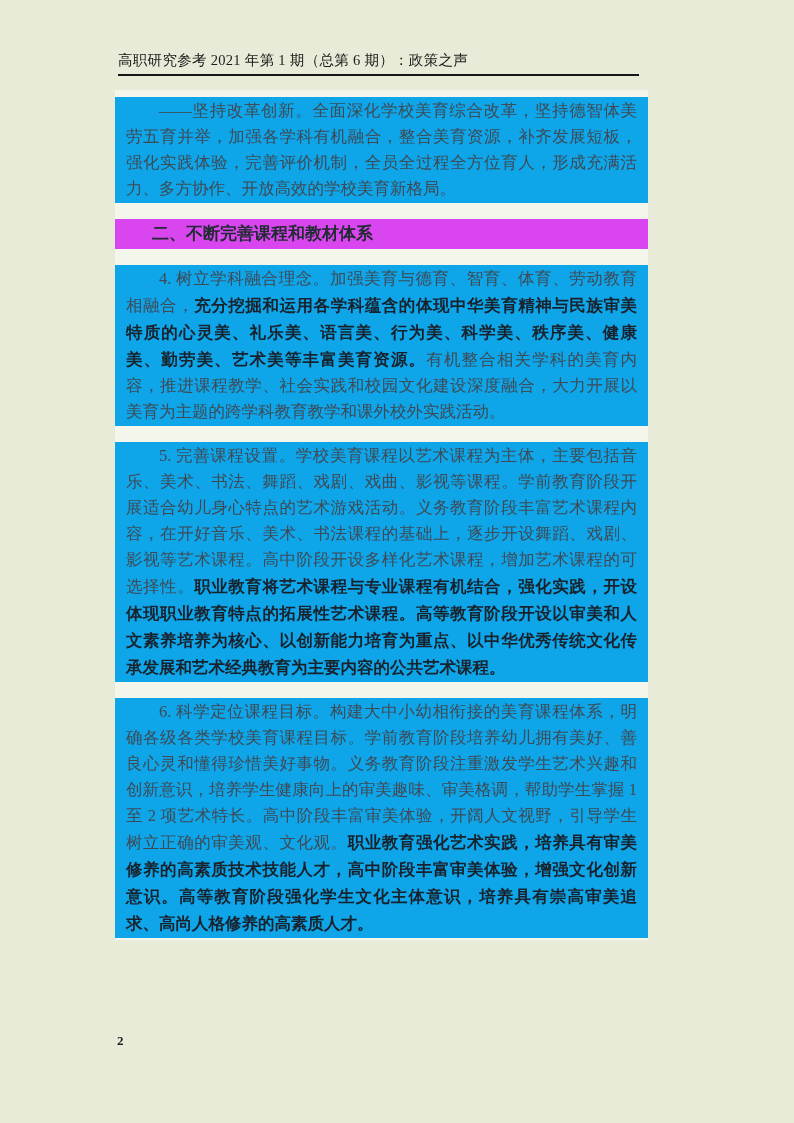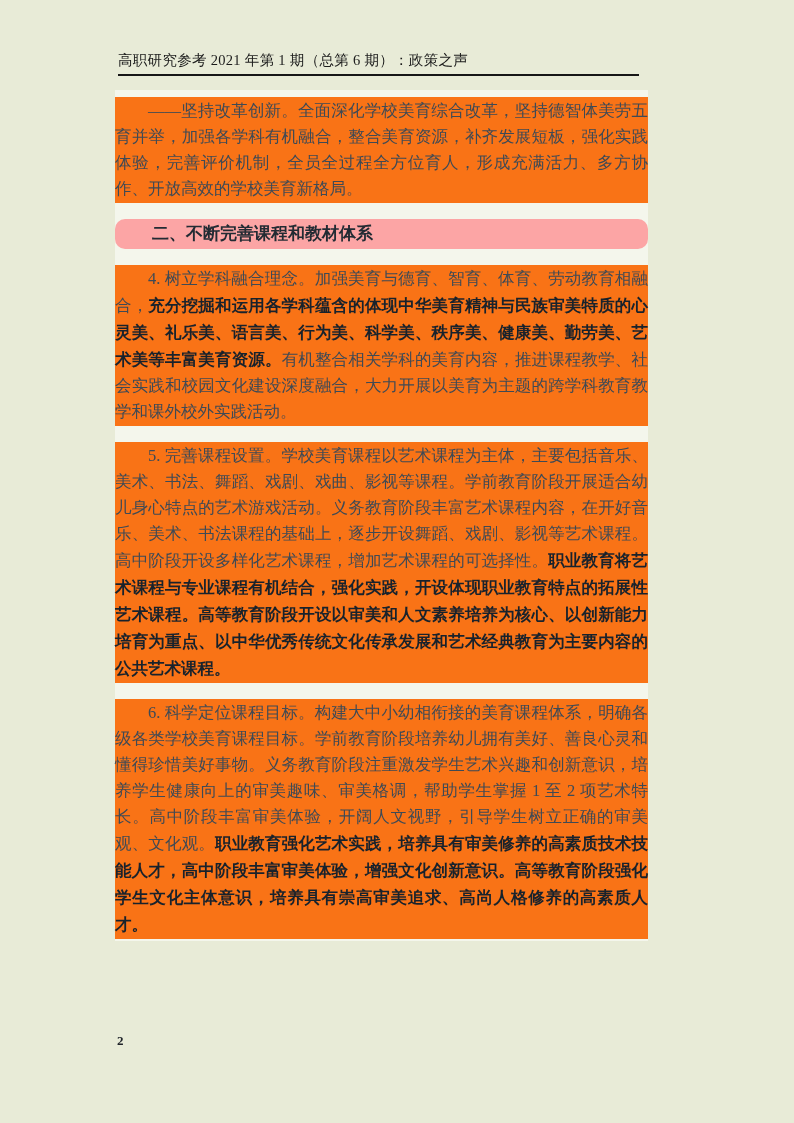--- a/index.html
+++ b/index.html
@@ -31,41 +31,40 @@
     position: absolute;
     left: 115px;
     top: 90px;
     width: 533px;
     background: #f4f6ec;
     padding: 7px 0 2px 0;
     box-sizing: border-box;
   }
   .para {
     margin: 0 0 16px 0;
-    padding: 1px 0;
-    background: #f97316;
+    padding: 1px 11px;
+    background: #0ea5e9;
     font-size: 16.5px;
     line-height: 26px;
     color: #3f4a55;
     text-align: justify;
     text-indent: 2em;
     font-family: "Liberation Serif", "DejaVu Serif", serif;
   }
   .para:last-child { margin-bottom: 0; }
   .heading {
     margin: 0 0 16px 0;
     padding: 2px 3px;
-    background: #fca5a5;
+    background: #d946ef;
     font-family: "Liberation Sans", "DejaVu Sans", sans-serif;
     font-weight: bold;
     font-size: 17px;
     line-height: 26px;
     color: #222b33;
     text-indent: 2em;
-    border-radius: 10px;
   }
   .b {
     font-weight: bold;
     font-family: "Liberation Sans", "DejaVu Sans", sans-serif;
     color: #18222c;
   }
   .footer {
     position: absolute;
     left: 117px;
     top: 1033px;

